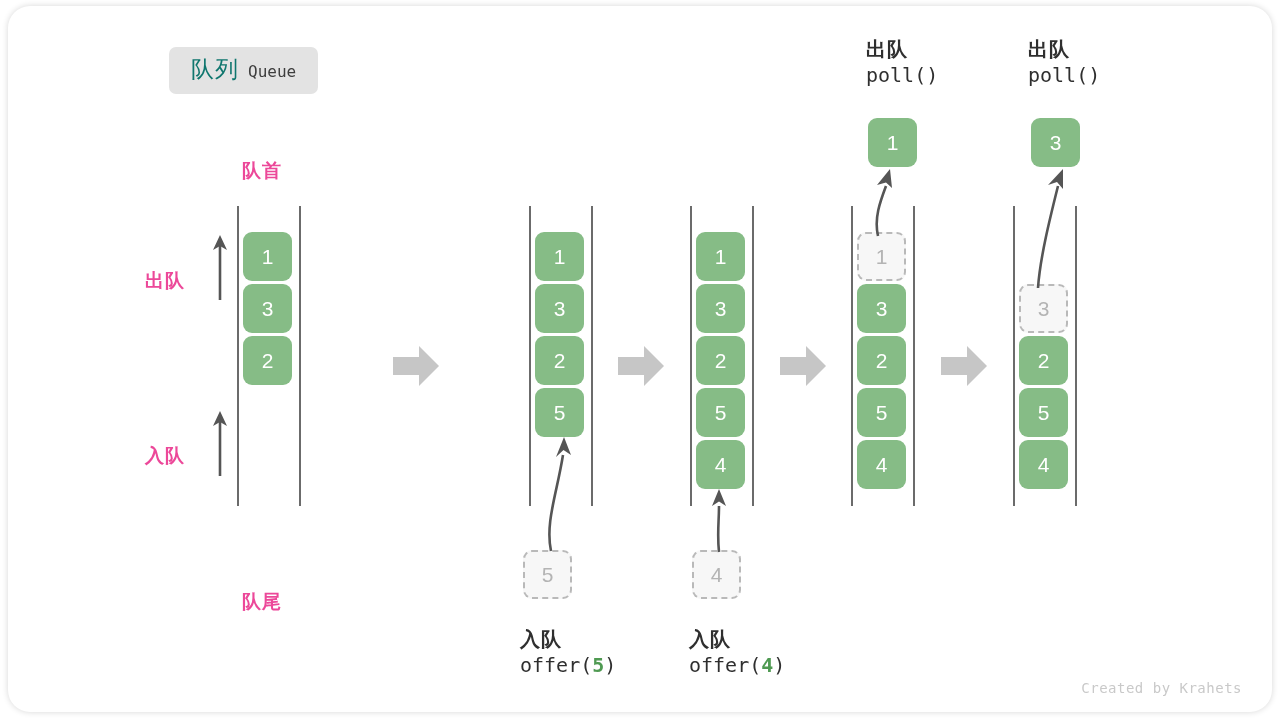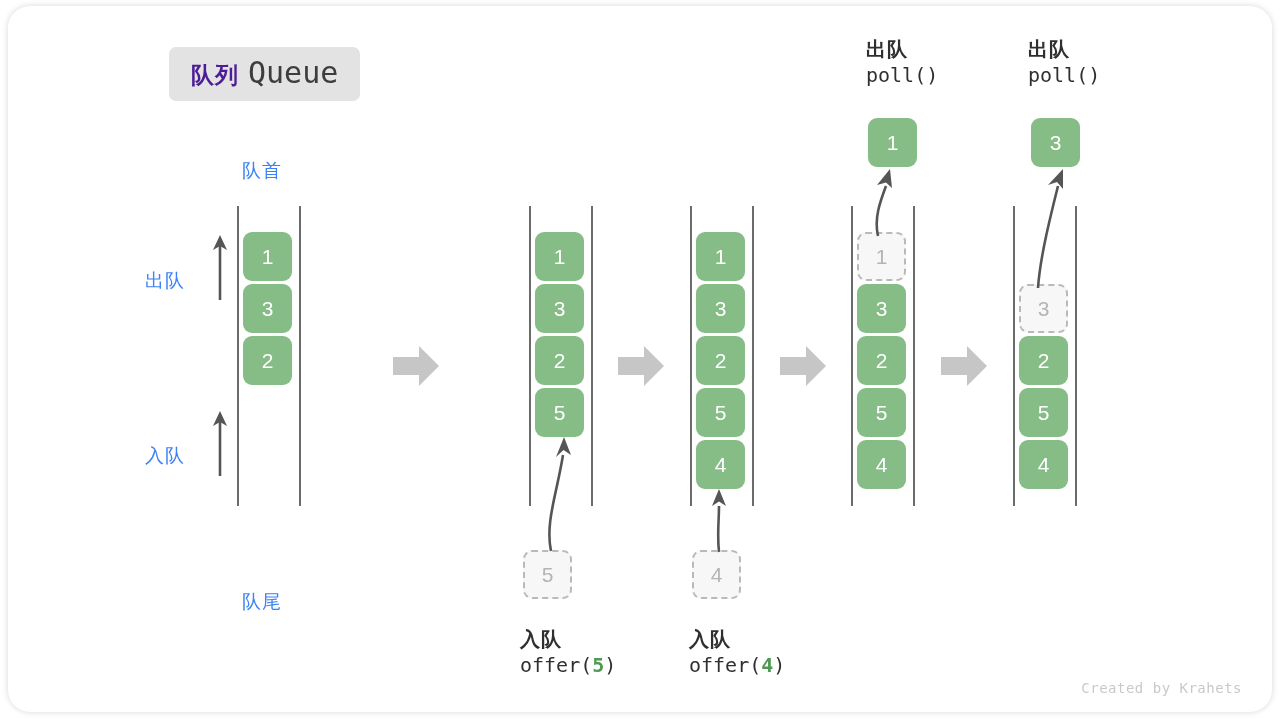--- a/index.html
+++ b/index.html
@@ -24,32 +24,32 @@
   #title-badge{
     position:absolute;
     left:161px;top:41px;
     padding:11px 22px 13px 22px;
     background:#e3e3e3;
     border-radius:7px;
     white-space:nowrap;
     line-height:1;
   }
   #title-badge .cn{
-    font-size:23px;font-weight:bold;color:#4c1d95;
+    font-size:23px;font-weight:normal;color:#0f766e;
     letter-spacing:1px;
   }
   #title-badge .en{
     font-family:"DejaVu Sans Mono","Liberation Mono",monospace;
-    font-size:30px;color:#3d3d3d;margin-left:9px;
+    font-size:16px;color:#3d3d3d;margin-left:9px;
   }
 
   
   .cn-bold{
     position:absolute;
-    font-size:19px;font-weight:normal;color:#3b82f6;
+    font-size:19px;font-weight:bold;color:#ec4899;
     white-space:nowrap;letter-spacing:1px;
   }
   .op-label{
     position:absolute;
     white-space:nowrap;
     text-align:left;
     line-height:1.32;
   }
   .op-label .l1{
     display:block;

